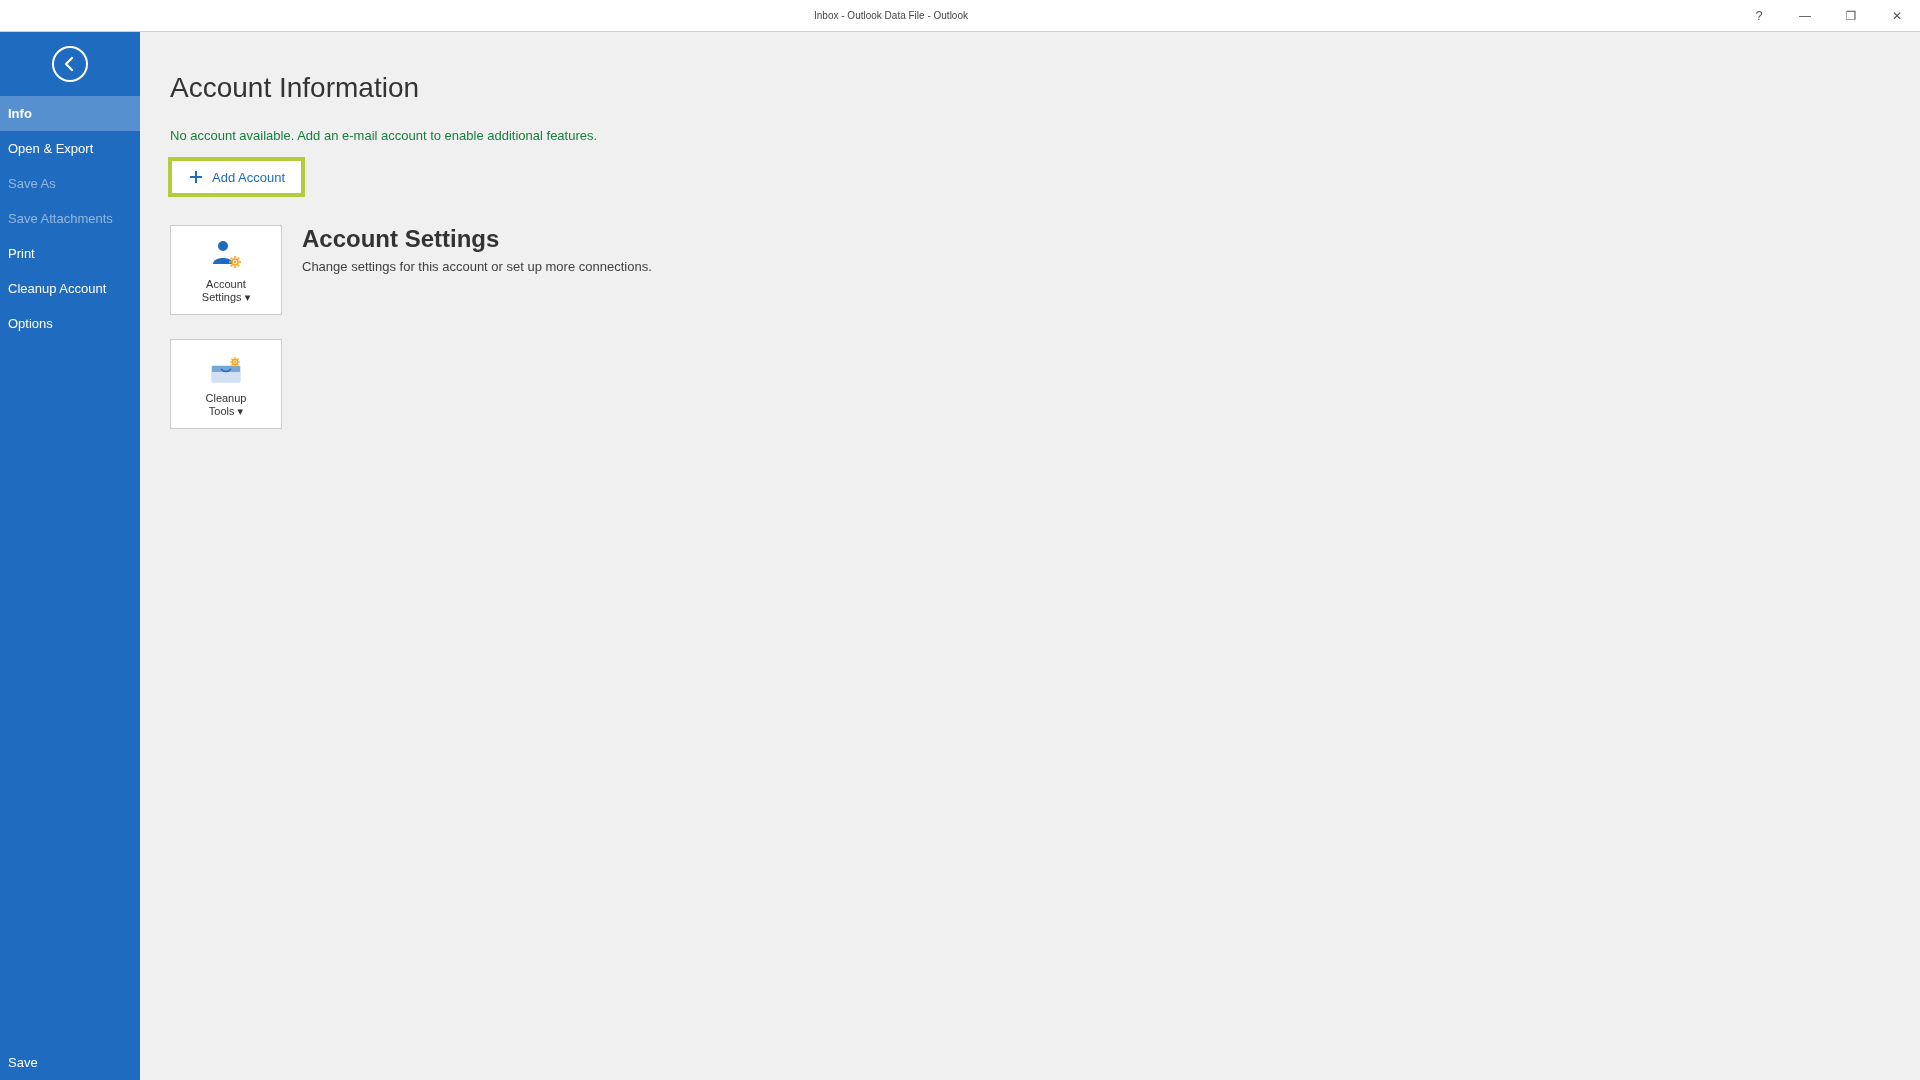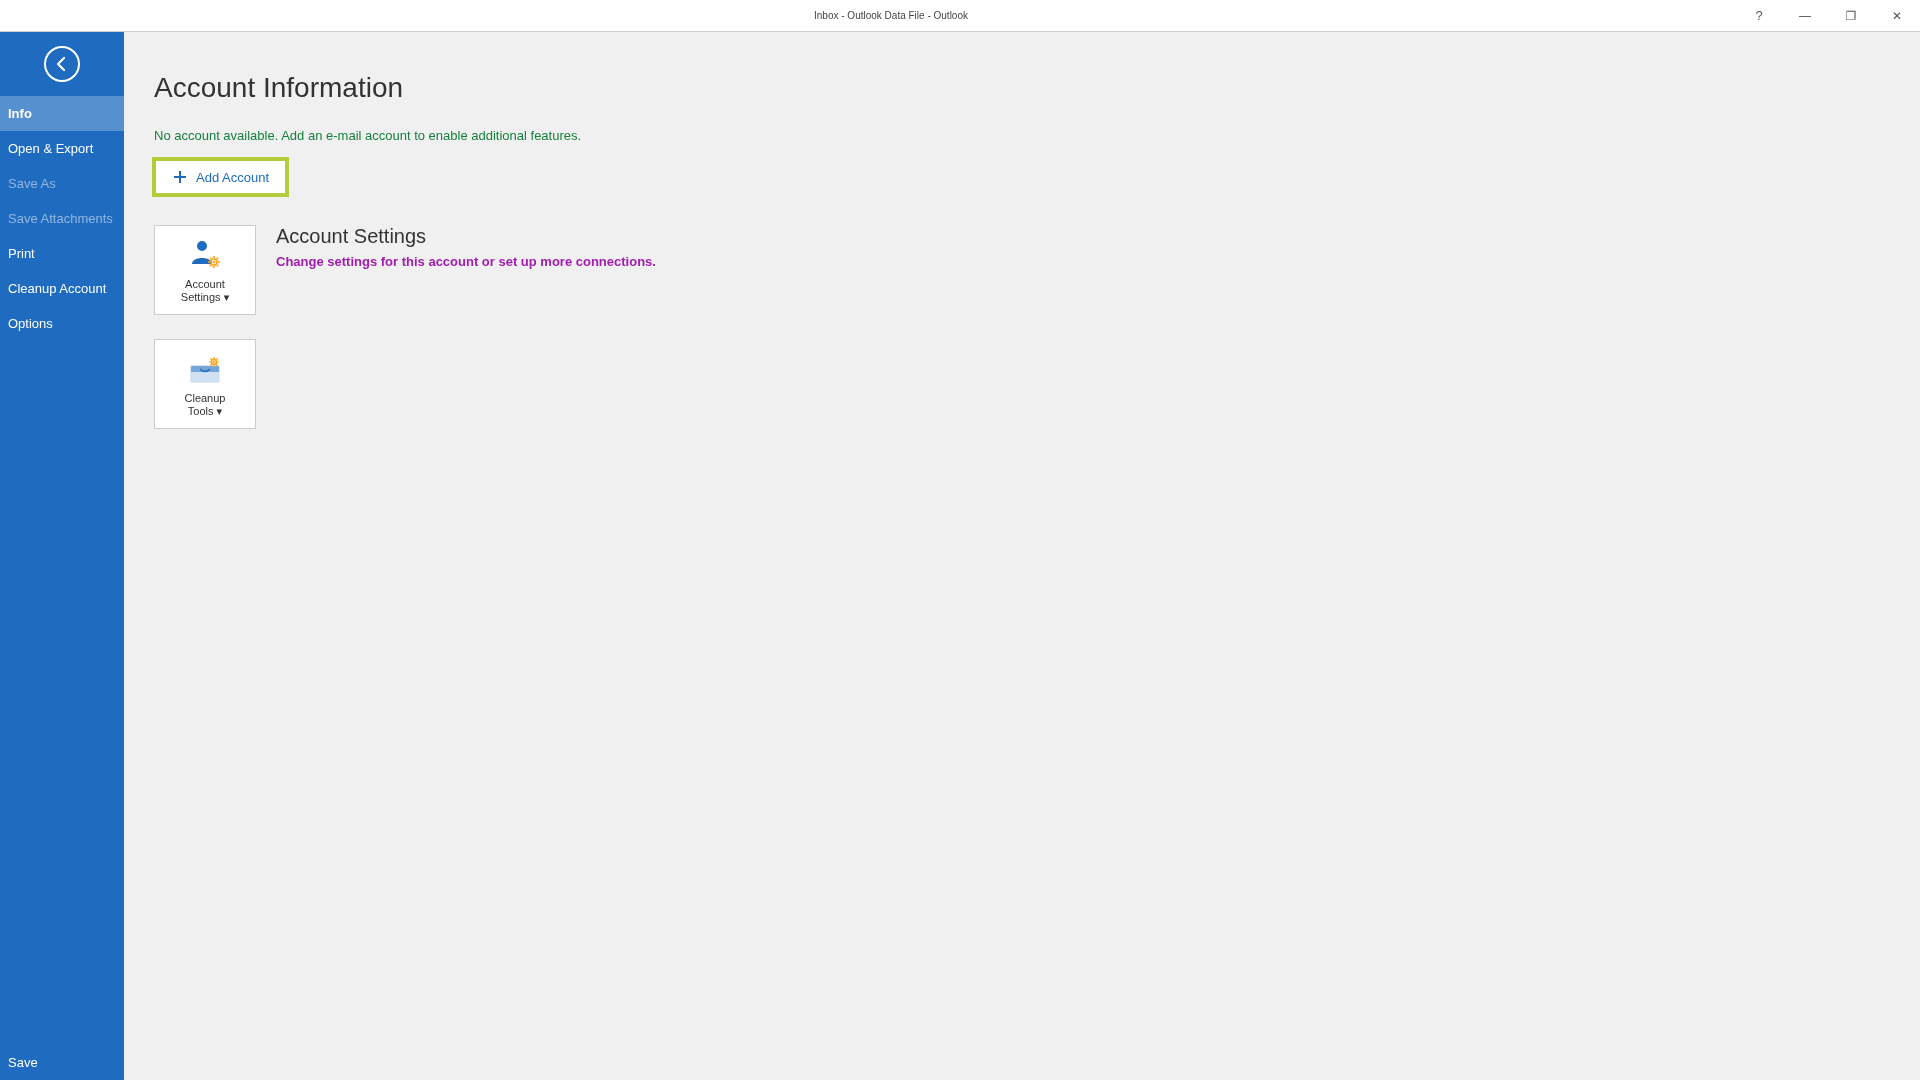--- a/index.html
+++ b/index.html
@@ -59,21 +59,21 @@
 
     
     .app-body {
       display: flex;
       flex: 1;
       overflow: hidden;
     }
 
     
     .sidebar {
-      width: 124px;
+      width: 140px;
       background: #1e6bbf;
       display: flex;
       flex-direction: column;
       flex-shrink: 0;
     }
     .sidebar-back {
       height: 64px;
       display: flex;
       align-items: center;
       justify-content: center;
@@ -150,21 +150,21 @@
     }
 
     
     .card-section {
       margin-bottom: 24px;
       display: flex;
       align-items: flex-start;
       gap: 20px;
     }
     .card-btn {
-      width: 102px;
+      width: 112px;
       height: 90px;
       background: #fff;
       border: 1px solid #ccc;
       display: flex;
       flex-direction: column;
       align-items: center;
       justify-content: center;
       cursor: pointer;
       font-size: 11px;
       color: #333;
@@ -182,29 +182,28 @@
     .card-label {
       font-size: 11px;
       line-height: 1.2;
     }
     .card-info {
       display: flex;
       flex-direction: column;
       justify-content: center;
     }
     .card-info-title {
-      font-size: 20px;
-      font-weight: 400;
+      font-size: 24px;
+      font-weight: 700;
       color: #333;
       margin-bottom: 6px;
     }
     .card-info-desc {
       font-size: 13px;
-      color: #a21caf;
-      font-weight: bold;
+      color: #404040;
     }
 
     
     svg { display: block; }
   </style>
 </head>
 <body>
 
 <div class="title-bar">
   <div style="width:46px"></div>

